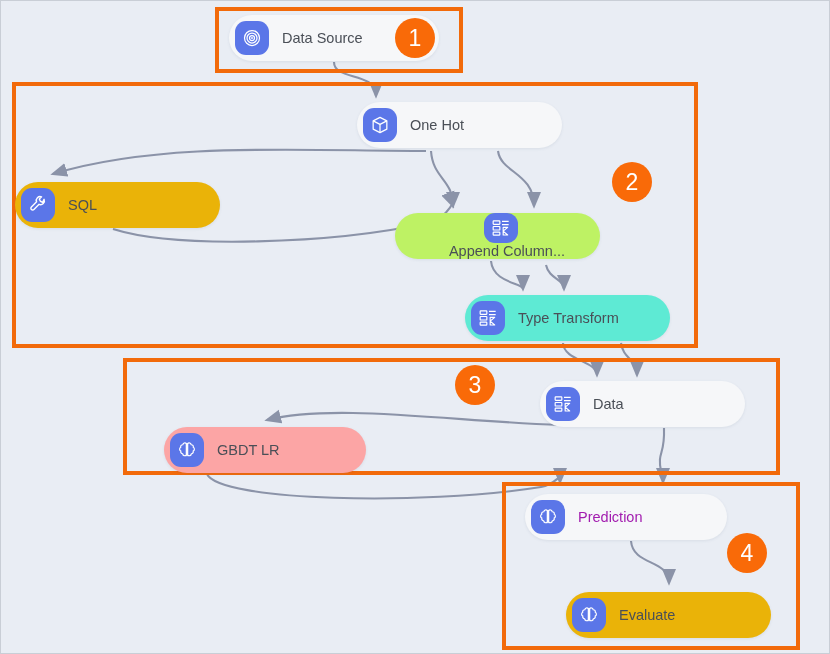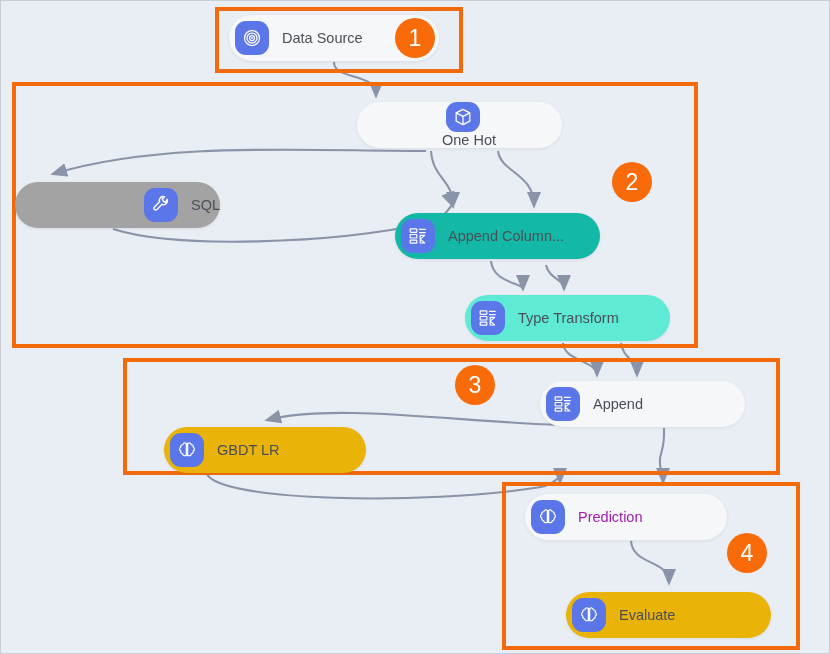--- a/index.html
+++ b/index.html
@@ -142,39 +142,39 @@
         <div class="node-icon" style="background: rgb(91, 118, 232);">
           <svg xmlns="http://www.w3.org/2000/svg" width="20" height="20" viewBox="0 0 24 24" fill="none" stroke="#ffffff" stroke-width="1.5">
             <circle cx="12" cy="12" r="9"></circle>
             <circle cx="12" cy="12" r="6"></circle>
             <circle cx="12" cy="12" r="3"></circle>
             <circle cx="12" cy="12" r="1.1" fill="#ffffff" stroke="none"></circle>
           </svg>
         </div>
         <span class="node-label" style="color: rgb(74, 79, 87); text-align: center;">Data Source</span>
       </div>
-      <div class="node" style="left: 356px; top: 101px; width: 205px; background: rgb(246, 247, 249); flex-direction: column;">
+      <div class="node" style="left: 356px; top: 101px; width: 205px; background: rgb(246, 247, 249);">
         <div class="node-icon" style="background: rgb(91, 118, 232);">
           <svg xmlns="http://www.w3.org/2000/svg" width="20" height="20" viewBox="0 0 24 24" fill="none" stroke="#ffffff" stroke-width="1.5" stroke-linejoin="round">
             <path d="M12 2.8 3.8 7v10L12 21.2 20.2 17V7z"></path>
             <path d="M3.8 7 12 11.3 20.2 7"></path>
             <path d="M12 11.3V21.2"></path>
           </svg>
         </div>
         <span class="node-label" style="color: rgb(74, 79, 87);">One Hot</span>
       </div>
-      <div class="node" style="left: 14px; top: 181px; width: 205px; background: #a3a3a3; justify-content: flex-end;">
+      <div class="node" style="left: 14px; top: 181px; width: 205px; background: #eab308;">
         <div class="node-icon" style="background: rgb(91, 118, 232);">
           <svg xmlns="http://www.w3.org/2000/svg" width="20" height="20" viewBox="0 0 24 24" fill="none" stroke="#ffffff" stroke-width="1.7" stroke-linecap="round" stroke-linejoin="round">
             <path d="M19.3 5.2a4.6 4.6 0 0 1-6 6L7.1 17.4a2.1 2.1 0 0 1-3-3l6.2-6.2a4.6 4.6 0 0 1 6-6l-2.7 2.7 1.3 2.6 2.6 1.3z"></path>
           </svg>
         </div>
         <span class="node-label" style="color: rgb(74, 79, 87);">SQL</span>
       </div>
-      <div class="node" style="left: 394px; top: 212px; width: 205px; background: #14b8a6;">
+      <div class="node" style="left: 394px; top: 212px; width: 205px; background: #bef264; flex-direction: column;">
         <div class="node-icon" style="background: rgb(91, 118, 232);">
           <svg xmlns="http://www.w3.org/2000/svg" width="20" height="20" viewBox="0 0 24 24" fill="none" stroke="#ffffff" stroke-width="1.4" stroke-linejoin="round">
             <rect x="2.6" y="3.4" width="8" height="4.2" rx="0.7"></rect>
             <rect x="2.6" y="10.2" width="8" height="4.2" rx="0.7"></rect>
             <rect x="2.6" y="17" width="8" height="3.6" rx="0.7"></rect>
             <path d="M13.2 4h8M13.2 8h8"></path>
             <path d="M14.6 11.2h5.4l-5.4 4.6 5.4 4.6h-5.4z"></path>
           </svg>
         </div>
         <span class="node-label" style="color: rgb(74, 79, 87);">Append Column...</span>
@@ -194,23 +194,23 @@
       <div class="node" style="left: 539px; top: 380px; width: 205px; background: rgb(246, 247, 249);">
         <div class="node-icon" style="background: rgb(91, 118, 232);">
           <svg xmlns="http://www.w3.org/2000/svg" width="20" height="20" viewBox="0 0 24 24" fill="none" stroke="#ffffff" stroke-width="1.4" stroke-linejoin="round">
             <rect x="2.6" y="3.4" width="8" height="4.2" rx="0.7"></rect>
             <rect x="2.6" y="10.2" width="8" height="4.2" rx="0.7"></rect>
             <rect x="2.6" y="17" width="8" height="3.6" rx="0.7"></rect>
             <path d="M13.2 4h8M13.2 8h8"></path>
             <path d="M14.6 11.2h5.4l-5.4 4.6 5.4 4.6h-5.4z"></path>
           </svg>
         </div>
-        <span class="node-label" style="color: rgb(74, 79, 87);">Append</span>
-      </div>
-      <div class="node" style="left: 163px; top: 426px; width: 202px; background: #eab308; text-align: right;">
+        <span class="node-label" style="color: rgb(74, 79, 87);">Data</span>
+      </div>
+      <div class="node" style="left: 163px; top: 426px; width: 202px; background: #fca5a5; text-align: right;">
         <div class="node-icon" style="background: rgb(91, 118, 232);">
           <svg xmlns="http://www.w3.org/2000/svg" width="20" height="20" viewBox="0 0 24 24" fill="none" stroke="#ffffff" stroke-width="1.45" stroke-linecap="round" stroke-linejoin="round">
             <path d="M11.2 4.2a2.5 2.5 0 0 0-4.2 1.5 2.4 2.4 0 0 0-2.5 3.1 2.5 2.5 0 0 0 .1 4.5 2.5 2.5 0 0 0 2.2 3.3 2.5 2.5 0 0 0 4.4 1.4z"></path>
             <path d="M12.8 4.2a2.5 2.5 0 0 1 4.2 1.5 2.4 2.4 0 0 1 2.5 3.1 2.5 2.5 0 0 1-.1 4.5 2.5 2.5 0 0 1-2.2 3.3 2.5 2.5 0 0 1-4.4 1.4z"></path>
             <path d="M12 4.2v14.6"></path>
           </svg>
         </div>
         <span class="node-label" style="color: rgb(74, 79, 87);">GBDT LR</span>
       </div>
       <div class="node" style="left: 524px; top: 493px; width: 202px; background: rgb(246, 247, 249);">

